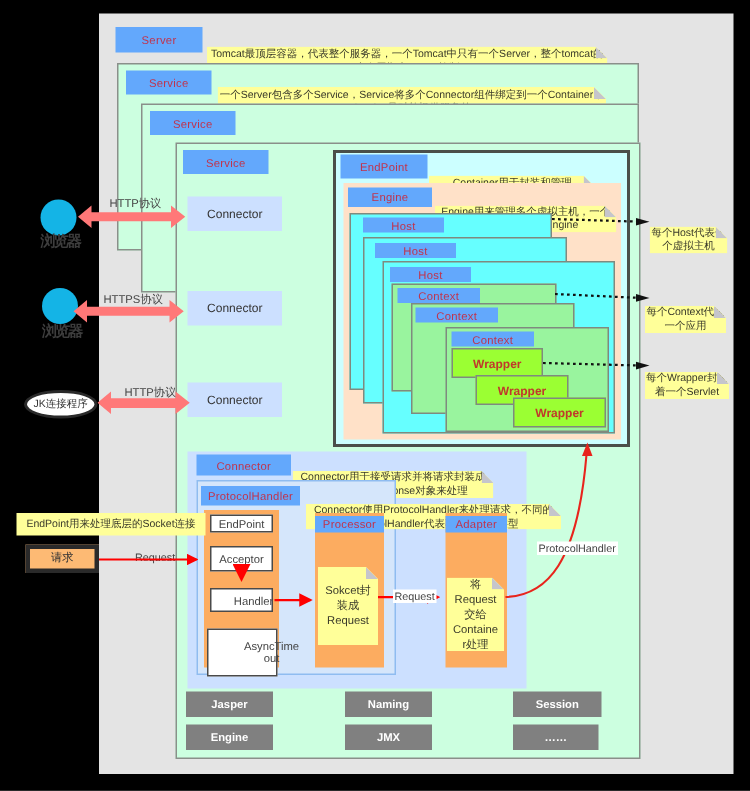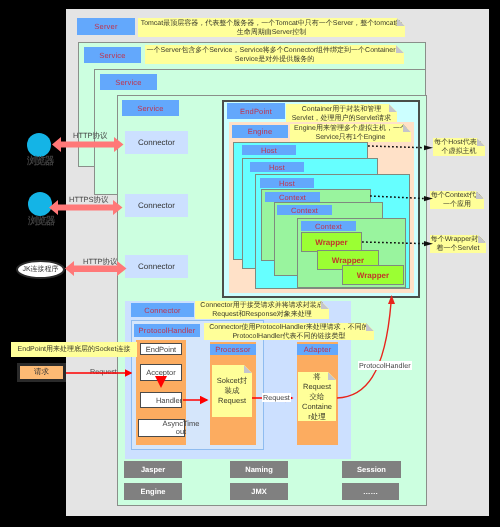--- a/index.html
+++ b/index.html
@@ -9,21 +9,21 @@
   #stage{position:relative;width:500px;height:527px;background:#000;}
   .abs{position:absolute;box-sizing:border-box;}
 
   
   .outer{left:66px;top:9px;width:423px;height:507px;background:#E4E4E4;}
   .frame{border:1px solid #8a8f8a;background:#CCFFE0;}
   .lbl{display:flex;align-items:center;justify-content:center;text-align:center;}
 
   .blue-lbl{background:#63A8FC;color:#C0334C;font-size:7.5px;font-weight:normal;letter-spacing:0.2px;}
   .note{background:#FFFF99;color:#3a3a2a;font-size:7px;line-height:9px;
-        display:flex;align-items:center;justify-content:center;text-align:center;padding:0;}
+        display:flex;align-items:center;justify-content:center;text-align:center;padding:0;margin-top:13px;}
   .note{clip-path:polygon(0 0, calc(100% - 8px) 0, 100% 8px, 100% 100%, 0 100%);}
   .note .fold{position:absolute;top:0;right:0;width:8px;height:8px;background:#C5C5CC;
         clip-path:polygon(0 0, 100% 100%, 0 100%);}
 
   .container-box{border:2px solid #4a4f4a;background:#CCFFFF;}
   .engine-box{background:#FFE1C8;}
   .host-box{border:1px solid #7f8a7f;background:#66FFFF;}
   .ctx-box{border:1px solid #7f8a7f;background:#99F49E;}
   .wrap-box{border:1px solid #7f8a7f;background:#9BFF33;}
   .wrap-lbl{display:flex;align-items:center;justify-content:center;color:#C0392B;font-size:8px;font-weight:bold;}
@@ -120,21 +120,21 @@
   <div class="abs lbl blue-lbl" style="left:134px;top:324px;width:66px;height:13px;">ProtocolHandler</div>
   <div class="abs note" style="left:204px;top:323px;width:170px;height:17px;">
       <span>Connector使用ProtocolHandler来处理请求，不同的ProtocolHandler代表不同的链接类型</span>
       <i class="fold"></i>
     </div>
 
   <div class="abs orange" style="left:136px;top:340px;width:50px;height:105px;"></div>
   <div class="abs lbl white-box" style="left:140px;top:343px;width:42px;height:12px;">EndPoint</div>
   <div class="abs lbl white-box" style="left:140px;top:364px;width:42px;height:17px;">Acceptor</div>
   <div class="abs lbl white-box" style="left:140px;top:392px;width:42px;height:16px;padding-left:16px;">Handler</div>
-  <div class="abs lbl white-box" style="left:138px;top:419px;width:47px;height:18px;line-height:8.5px;padding-left:39px;">
+  <div class="abs lbl white-box" style="left:138px;top:419px;width:47px;height:32px;line-height:8.5px;padding-left:39px;">
       <span>AsyncTime<br>out</span>
     </div>
 
   <div class="abs orange" style="left:210px;top:342px;width:46px;height:103px;"></div>
   <div class="abs lbl blue-lbl" style="left:210px;top:344px;width:46px;height:11px;">Processor</div>
   <div class="abs note yellownote2" style="left:212px;top:365px;width:40px;height:52px;">
       <span>Sokcet封<br>装成<br>Request</span>
       <i class="fold"></i>
     </div>
 

